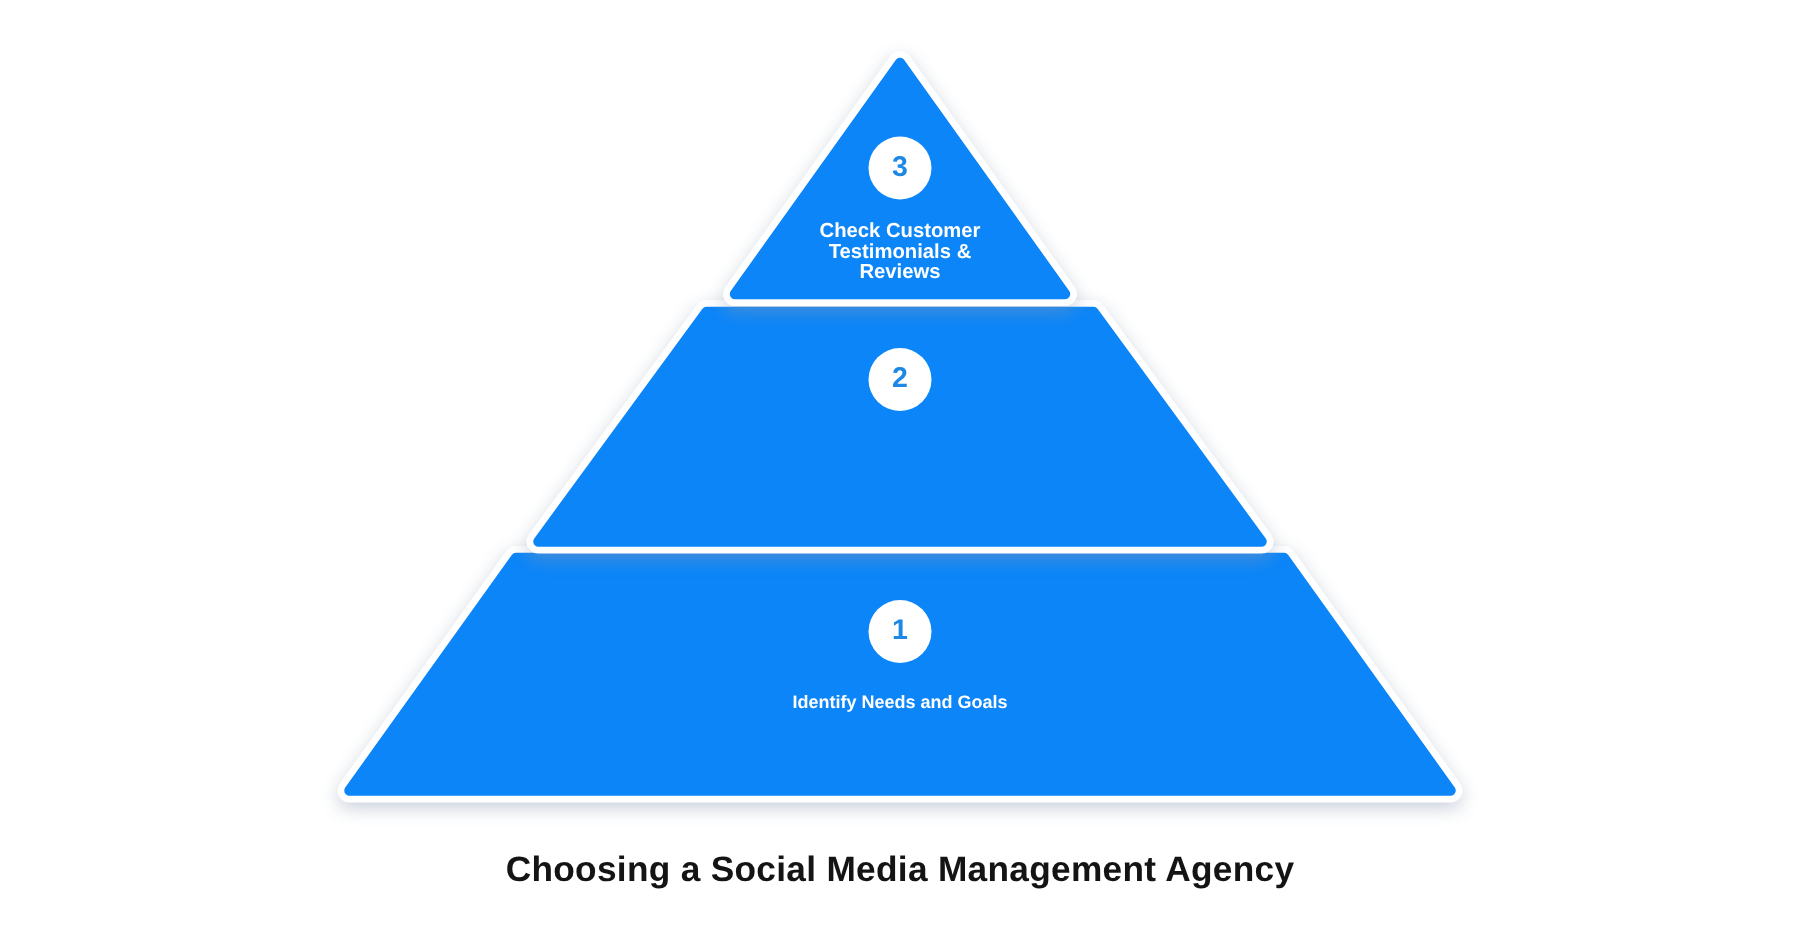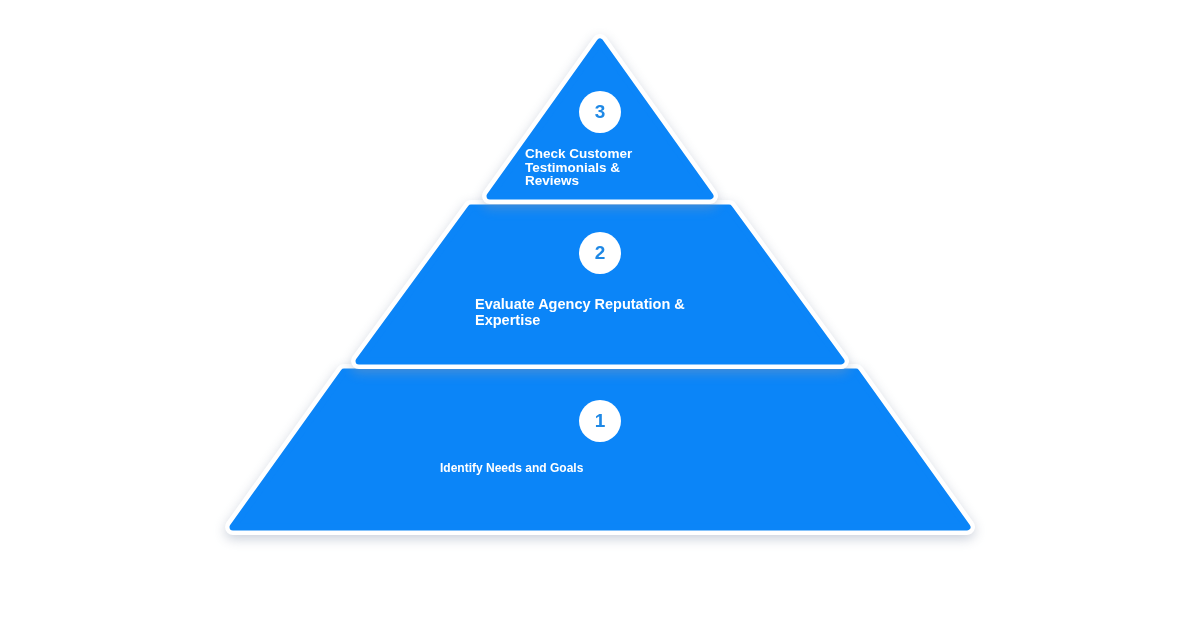--- a/index.html
+++ b/index.html
@@ -27,21 +27,21 @@
     position: absolute; width: 42px; height: 42px;
     border-radius: 50%; background: #ffffff;
     display: flex; align-items: center; justify-content: center;
     font-weight: bold; font-size: 19px;
     color: var(--number-blue, #1E88E5);
     box-sizing: border-box;
   }
   .tier-label {
     position: absolute; transform: translateX(-50%);
     color: var(--label-text, #ffffff); font-weight: bold;
-    text-align: left;
+    text-align: center;
   }
   .label-l3 { left: 600px; top: 147px; width: 150px; font-size: 13.5px; line-height: 13.5px; }
   .label-l2 { left: 600px; top: 296px; width: 250px; font-size: 14.5px; line-height: 16px; }
   .label-l1 { left: 600px; top: 460px; width: 320px; font-size: 12px;   line-height: 16px; }
 
   .badge-l3 { left: 579px; top: 91px; }
   .badge-l2 { left: 579px; top: 232px; }
   .badge-l1 { left: 579px; top: 400px; }
 
   .page-title {
@@ -73,21 +73,21 @@
   </svg>
 
   <div class="badge badge-l3">
     <span>3</span>
   </div>
   <div class="tier-label label-l3">Check Customer Testimonials &amp; Reviews</div>
 
   <div class="badge badge-l2">
     <span>2</span>
   </div>
-  <div class="tier-label label-l2">Evaluate Agency Reputation &amp; Expertise</div>
 
   <div class="badge badge-l1">
     <span>1</span>
   </div>
   <div class="tier-label label-l1">Identify Needs and Goals</div>
 
+  <div class="page-title">Choosing a Social Media Management Agency</div>
 
 </div>
 
 </body></html>

